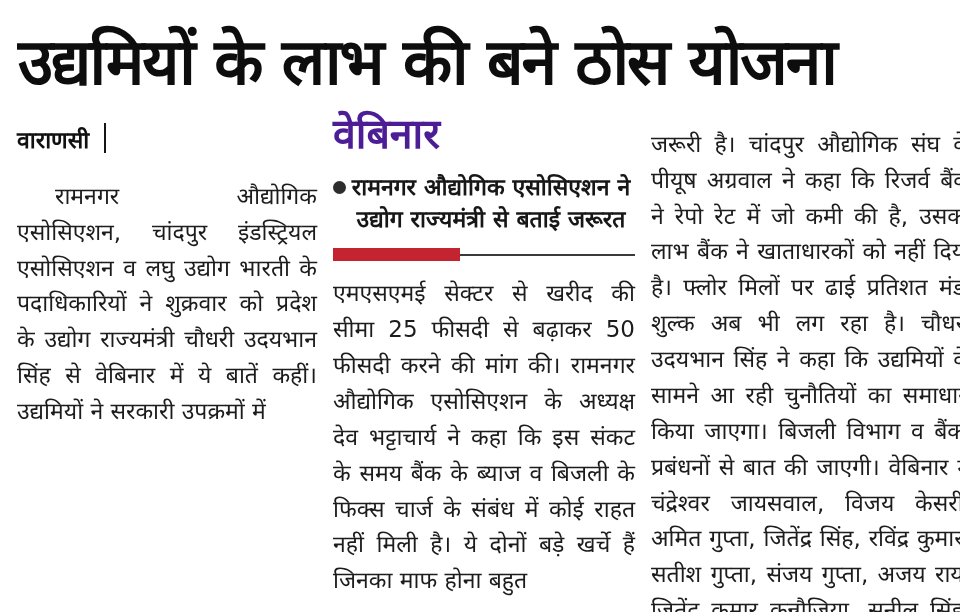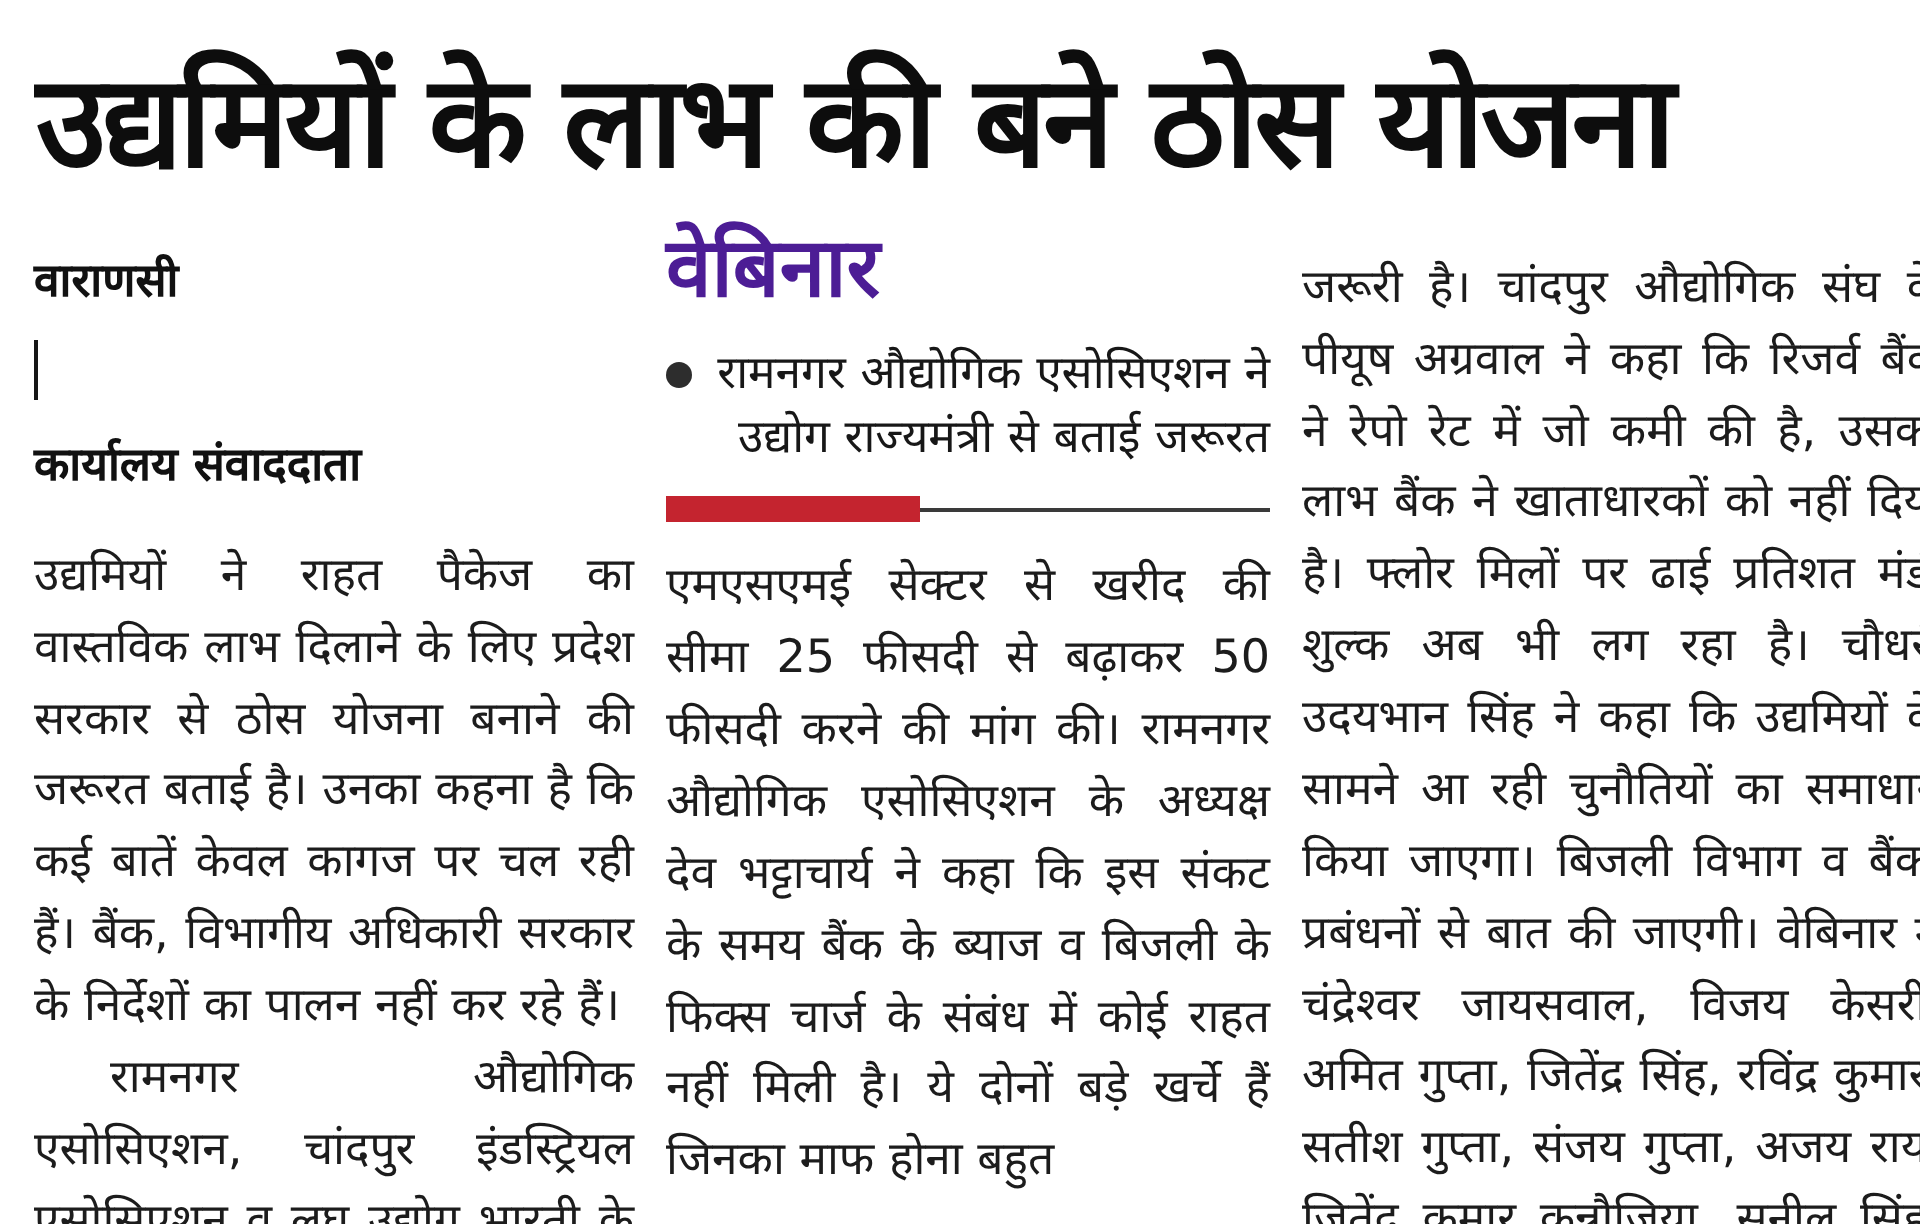--- a/index.html
+++ b/index.html
@@ -20,40 +20,40 @@
   .columns {
     display:grid;
     grid-template-columns:300px 302px 320px;
     column-gap:16px;
     margin-top:4px; padding:0 1px;
   }
 
   .dateline {
     display:flex; align-items:flex-start; gap:15px;
     font-weight:bold; font-size:23px; color:#111;
-    margin:10px 0 24px 0; white-space:nowrap;flex-direction:column;
+    margin:10px 0 24px 0; white-space:nowrap;
   }
   .vbar { width:2px; height:30px; background:#161616; flex:0 0 auto; }
 
   .body-text {
     margin:0; font-size:23px; line-height:1.56;
     text-align:justify; color:#1c1c1c;
   }
   .indent { text-indent:38px; }
 
   .webinar-head {
     margin:0 0 16px 0;
     font-size:41px; font-weight:bold; line-height:1.05;
     color:#4c1d95;
   }
   .bullets { list-style:none; margin:0; padding:0; }
   .bullets li {
     display:flex; gap:1px;
-    font-weight:normal; font-size:23px; line-height:1.38;
-    color:#171717; margin-bottom:13px; text-align:right;
+    font-weight:bold; font-size:23px; line-height:1.38;
+    color:#171717; margin-bottom:13px; text-align:center;
   }
   .dot {
     flex:0 0 auto; width:13px; height:13px; border-radius:50%;
     background:#2d2d2d; margin-top:9px;
   }
   .divider { display:flex; align-items:center; margin:9px 0 15px 0; }
   .divider .bar  { width:127px; height:13px; background:#c4242f; flex:0 0 auto; }
   .divider .line { flex:1; height:2px; background:#3a3a3a; }
 
   .col-right .body-text { margin-top:14px; }
@@ -64,23 +64,21 @@
 <div class="page">
 
   <h1 class="headline">उद्यमियों के लाभ की बने ठोस योजना</h1>
 
   <div class="columns">
 
     <div class="col col-left">
       <div class="dateline">
         <span>वाराणसी</span>
         <span class="vbar"></span>
-        <span>कार्यालय संवाददाता</span>
       </div>
-      <p class="body-text">उद्यमियों ने राहत पैकेज का वास्तविक लाभ दिलाने के लिए प्रदेश सरकार से ठोस योजना बनाने की जरूरत बताई है। उनका कहना है कि कई बातें केवल कागज पर चल रही हैं। बैंक, विभागीय अधिकारी सरकार के निर्देशों का पालन नहीं कर रहे हैं।</p>
       <p class="body-text indent">रामनगर औद्योगिक एसोसिएशन, चांदपुर इंडस्ट्रियल एसोसिएशन व लघु उद्योग भारती के पदाधिकारियों ने शुक्रवार को प्रदेश के उद्योग राज्यमंत्री चौधरी उदयभान सिंह से वेबिनार में ये बातें कहीं। उद्यमियों ने सरकारी उपक्रमों में</p>
     </div>
 
     <div class="col col-mid">
       <h2 class="webinar-head">वेबिनार</h2>
 
       <ul class="bullets">
         <li>
           <span class="dot"></span>
           <span>रामनगर औद्योगिक एसोसिएशन ने उद्योग राज्यमंत्री से बताई जरूरत</span>

